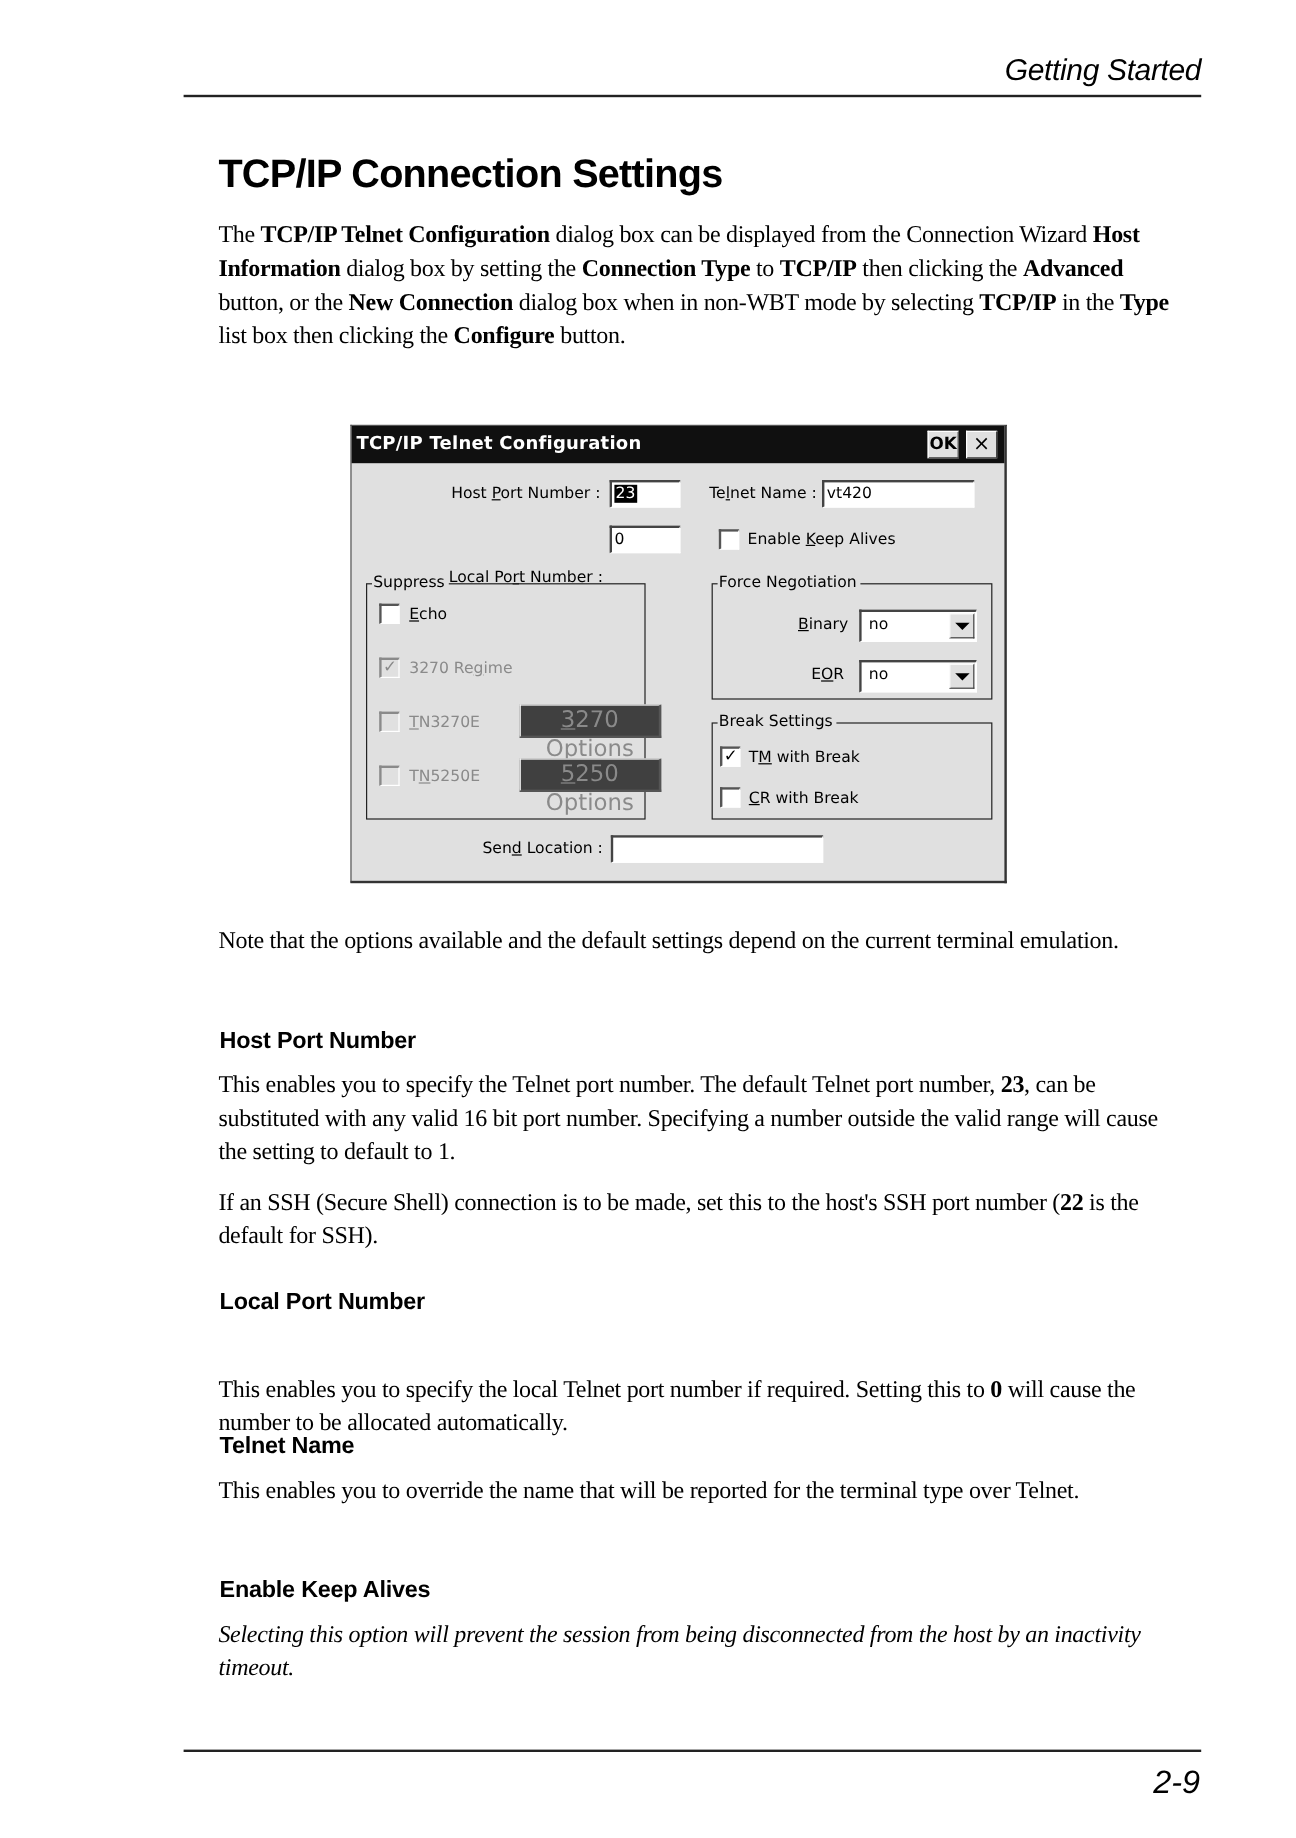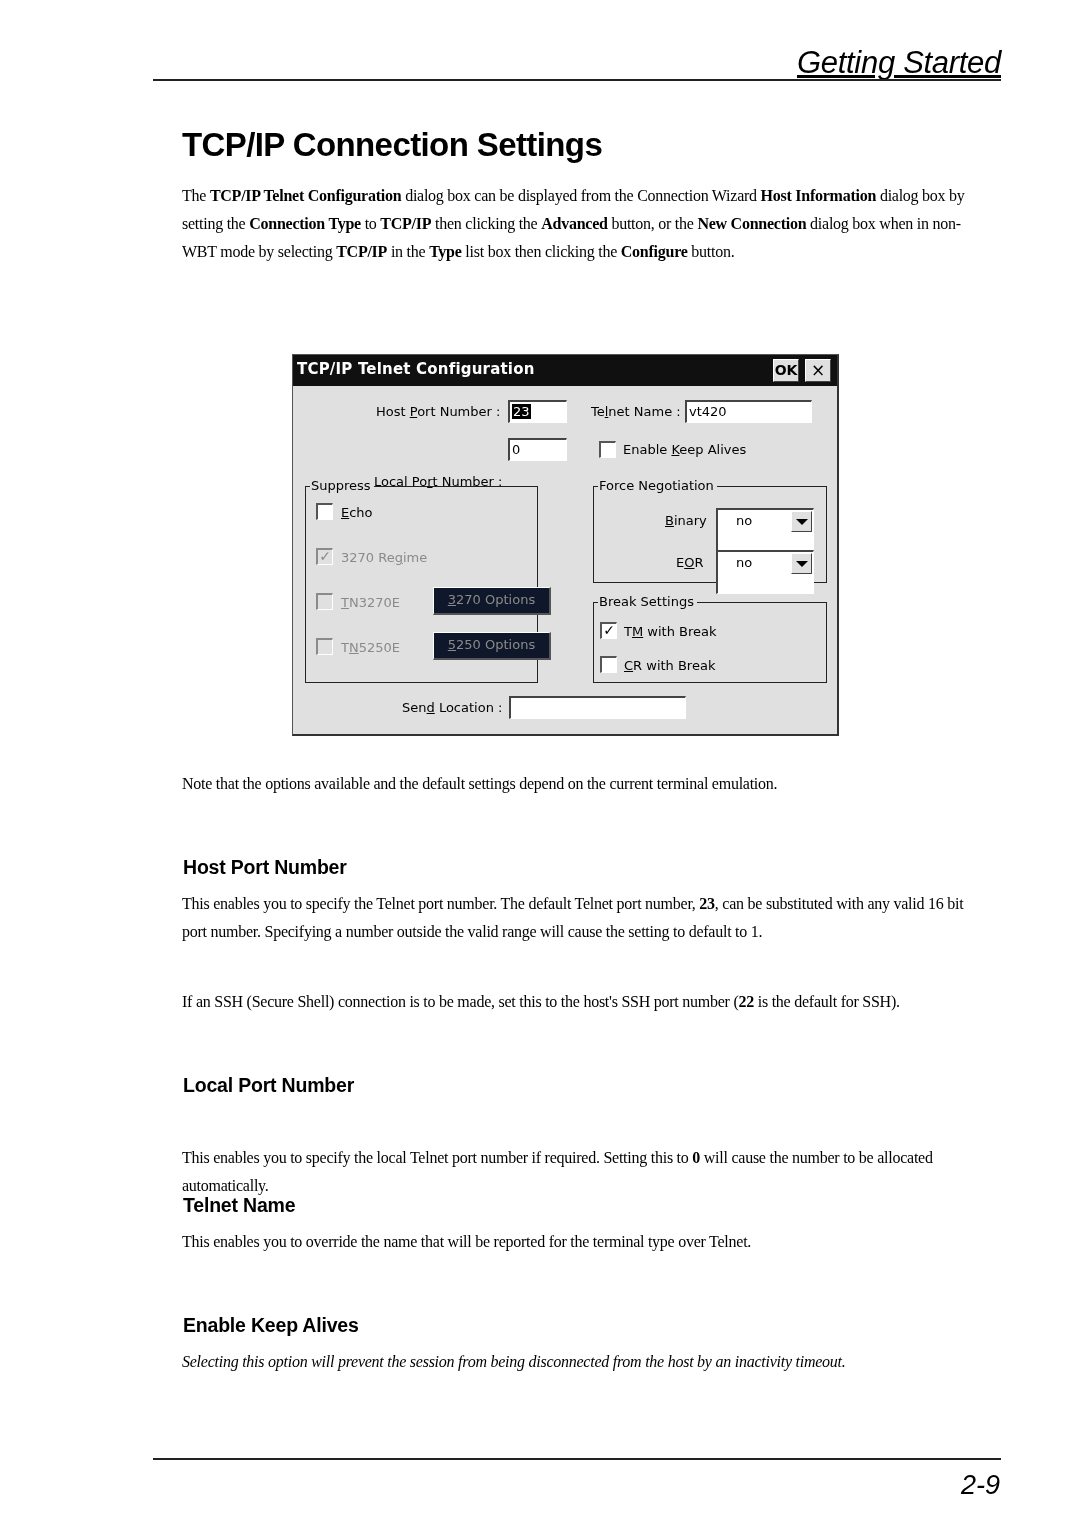--- a/index.html
+++ b/index.html
@@ -1,27 +1,27 @@
 <!DOCTYPE html>
 <html><head>
 <meta charset="utf-8">
 <style>
   * { box-sizing: border-box; margin: 0; padding: 0; }
   html, body { width: 1080px; height: 1532px; background: #ffffff; }
   body { position: relative; font-family: "Liberation Serif", serif; color: #000; }
 
-  .running-head { position: absolute; right: 79px; top: 45px; font-family: "Liberation Sans", sans-serif; font-style: italic; font-size: 31px; letter-spacing: -0.3px; text-decoration: underline; }
+  .running-head { position: absolute; right: 79px; top: 45px; font-family: "Liberation Sans", sans-serif; font-style: italic; font-size: 25px; letter-spacing: -0.3px; }
   .rule { position: absolute; left: 153px; width: 848px; height: 2px; background: #222; }
   .rule.top { top: 79px; }
   .rule.bottom { top: 1458px; }
   .folio { position: absolute; right: 80px; top: 1470px; font-family: "Liberation Sans", sans-serif; font-style: italic; font-size: 27px; text-align: center; }
 
   .page-title { position: absolute; left: 182px; top: 126px; font-family: "Liberation Sans", sans-serif; font-weight: bold; font-size: 33px; letter-spacing: -0.6px; }
 
-  .para { position: absolute; left: 182px; width: 800px; font-size: 16px; line-height: 28px; letter-spacing: -0.25px; }
+  .para { position: absolute; left: 182px; width: 800px; font-size: 20px; line-height: 28px; letter-spacing: -0.25px; }
   .para b { font-weight: bold; }
   .h3 { position: absolute; left: 183px; font-family: "Liberation Sans", sans-serif; font-weight: bold; font-size: 19.5px; letter-spacing: -0.2px; }
 
   
   .dialog { position: absolute; left: 292px; top: 354px; width: 547px; height: 382px; background: #e0e0e0; border: 1px solid #555; border-right: 2px solid #333; border-bottom: 2px solid #333; font-family: "DejaVu Sans", sans-serif; font-size: 13px; color: #000; }
   .titlebar { position: absolute; left: 0; top: 0; width: 100%; height: 31px; background: #101010; color: #fff; }
   .titlebar .t { position: absolute; left: 4px; top: 5px; font-weight: bold; font-size: 15px; letter-spacing: 0.2px; }
   .tb-btn { position: absolute; top: 4px; width: 26px; height: 23px; background: #e0e0e0; border: 1px solid #fff; border-right-color: #444; border-bottom-color: #444; color: #000; text-align: center; font-weight: bold; font-size: 14px; line-height: 21px; cursor: pointer; }
   .tb-ok { left: 480px; }
   .tb-close { left: 512px; font-weight: normal; font-size: 17px; }
@@ -31,24 +31,24 @@
   .field { position: absolute; height: 23px; background: #fff; border-top: 2px solid #444; border-left: 2px solid #444; border-right: 1px solid #fff; border-bottom: 1px solid #fff; font-size: 13px; line-height: 19px; padding-left: 2px; white-space: nowrap; }
   .sel-text { background: #000; color: #fff; padding: 0 1px; }
 
   .cb { position: absolute; width: 17px; height: 17px; background: #fff; border-top: 2px solid #555; border-left: 2px solid #555; border-right: 1px solid #fff; border-bottom: 1px solid #fff; font-size: 14px; line-height: 13px; text-align: center; cursor: pointer; }
   .cb.disabled { background: #e0e0e0; color: #8a8a8a; border-top-color: #8a8a8a; border-left-color: #8a8a8a; }
   .disabled-text { color: #8a8a8a; }
 
   .group { position: absolute; border: 1px solid #222; }
   .group .legend { position: absolute; top: -9px; left: 4px; background: #e0e0e0; padding: 0 3px 0 1px; font-size: 13px; line-height: 16px; }
 
-  .btn { position: absolute; width: 118px; height: 28px; background: #0f172a; border: 1px solid #fff; border-right: 2px solid #555; border-bottom: 2px solid #555; text-align: center; line-height: 24px; font-size: 13px; cursor: pointer; }
+  .btn { position: absolute; width: 118px; height: 28px; background: #404040; border: 1px solid #fff; border-right: 2px solid #555; border-bottom: 2px solid #555; text-align: center; line-height: 24px; font-size: 19px; cursor: pointer; }
   .btn.disabled { color: #8a8a8a; }
 
-  .combo { position: absolute; width: 98px; height: 44px; background: #fff; border-top: 2px solid #444; border-left: 2px solid #444; border-right: 1px solid #fff; border-bottom: 1px solid #fff; font-size: 13px; line-height: 21px; padding-left: 18px; cursor: pointer; }
+  .combo { position: absolute; width: 98px; height: 27px; background: #fff; border-top: 2px solid #444; border-left: 2px solid #444; border-right: 1px solid #fff; border-bottom: 1px solid #fff; font-size: 13px; line-height: 21px; padding-left: 6px; cursor: pointer; }
   .combo .arrow { position: absolute; right: 1px; top: 1px; width: 21px; height: 21px; background: #e0e0e0; border: 1px solid #fff; border-right-color: #444; border-bottom-color: #444; }
   .combo .arrow::after { content: ""; position: absolute; left: 4px; top: 7px; border-left: 6px solid transparent; border-right: 6px solid transparent; border-top: 6px solid #000; }
 </style>
 </head>
 <body>
 
 <div class="running-head">Getting Started</div>
 <div class="rule top"></div>
 
 <h1 class="page-title">TCP/IP Connection Settings</h1>

